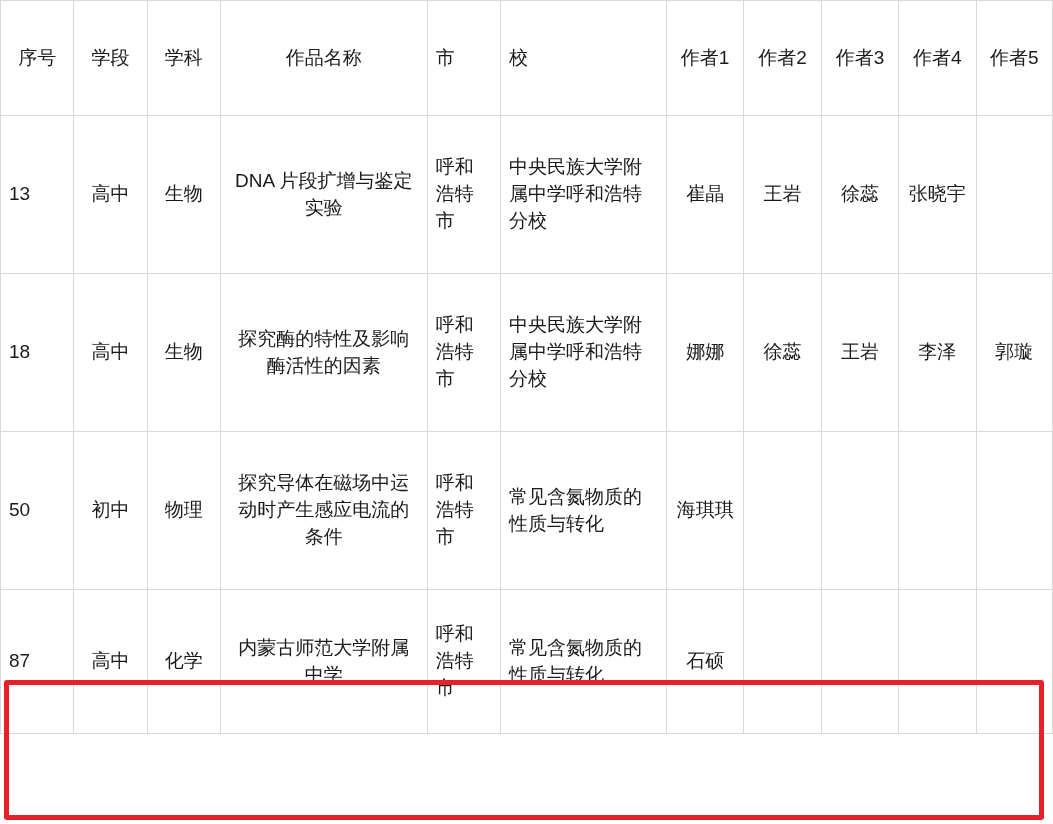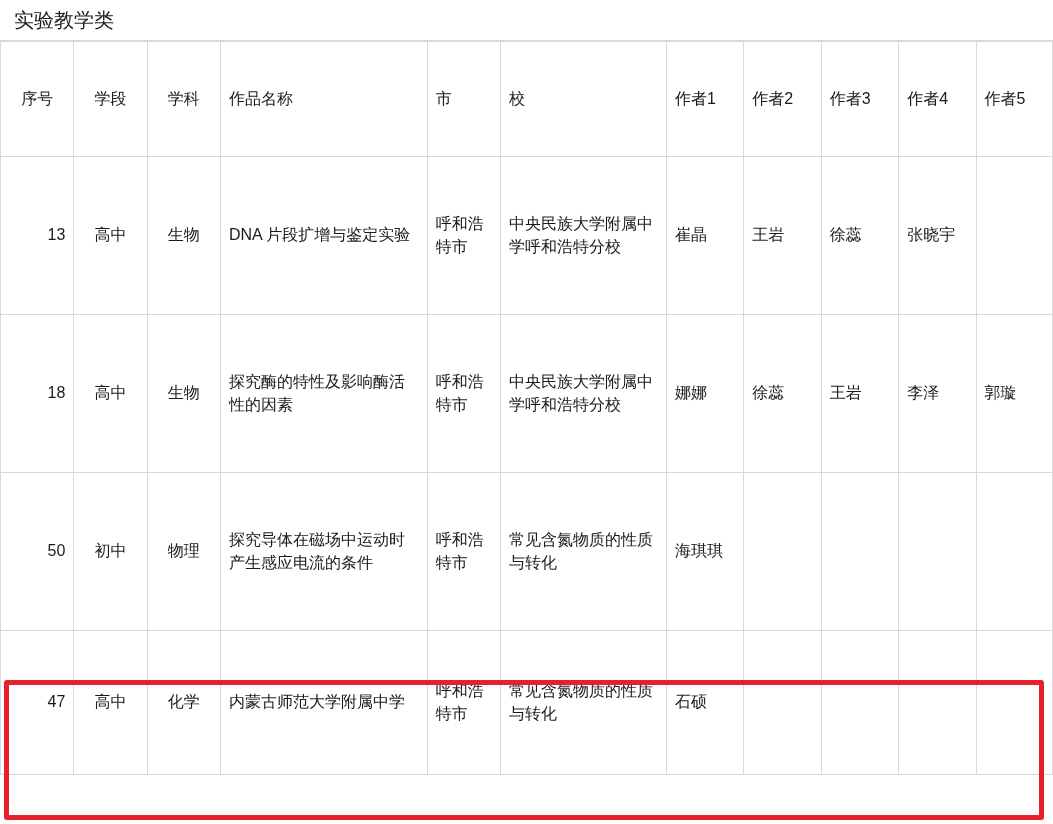--- a/index.html
+++ b/index.html
@@ -32,21 +32,21 @@
   }
   table.grid {
     width: 1053px;
     border-collapse: collapse;
     table-layout: fixed;
   }
   table.grid td, table.grid th {
     border: 1px solid #d9d9d9;
     vertical-align: middle;
     font-weight: normal;
-    font-size: 16px;
+    font-size: 19px;
     line-height: 1.42;
     color: #1a1a1a;
     padding: 6px 8px;
     box-sizing: border-box;
     word-break: break-all;
     margin-top: 24px;
   }
   
   col.c0 { width: 72px; }
   col.c1 { width: 72px; }
@@ -62,45 +62,45 @@
 
   thead td {
     height: 115px;
     font-size: 21px;
   }
 
   tbody tr { height: 158px; }
   tbody tr.row-last { height: 144px; }
 
   td.idx {
-    text-align: right;
+    text-align: left;
     font-size: 21px;
   }
   td.narrow {
     text-align: center;
     padding-left: 4px;
     padding-right: 4px;
   }
   td.title {
-    text-align: left;
+    text-align: center;
     padding-left: 14px;
     padding-right: 10px;
   }
   td.city {
     text-align: left;
     padding-left: 12px;
     padding-right: 6px;
   }
   td.school {
     text-align: left;
     padding-left: 12px;
     padding-right: 6px;
   }
   td.author {
-    text-align: left;
+    text-align: center;
     padding-left: 12px;
     padding-right: 6px;
   }
   
   .highlight-box {
     position: absolute;
     left: 4px;
     top: 680px;
     width: 1040px;
     height: 140px;
@@ -108,21 +108,20 @@
     border-radius: 3px;
     box-sizing: border-box;
     pointer-events: none;
   }
 </style>
 </head>
 <body>
 
 <div class="sheet">
 
-  <div class="caption">实验教学类</div>
 
   <table class="grid">
     <colgroup>
       <col class="c0">
         <col class="c1">
         <col class="c2">
         <col class="c3">
         <col class="c4">
       <col class="c5">
         <col class="c6">
@@ -180,21 +179,21 @@
         <td class="title">探究导体在磁场中运动时产生感应电流的条件</td>
         <td class="city">呼和浩特市</td>
         <td class="school">常见含氮物质的性质与转化</td>
         <td class="author">海琪琪</td>
         <td class="author"></td>
         <td class="author"></td>
         <td class="author"></td>
         <td class="author"></td>
       </tr>
       <tr class="row-last">
-        <td class="idx">47</td>
+        <td class="idx">87</td>
         <td class="narrow">高中</td>
         <td class="narrow">化学</td>
         <td class="title">内蒙古师范大学附属中学</td>
         <td class="city">呼和浩特市</td>
         <td class="school">常见含氮物质的性质与转化</td>
         <td class="author">石硕</td>
         <td class="author"></td>
         <td class="author"></td>
         <td class="author"></td>
         <td class="author"></td>

